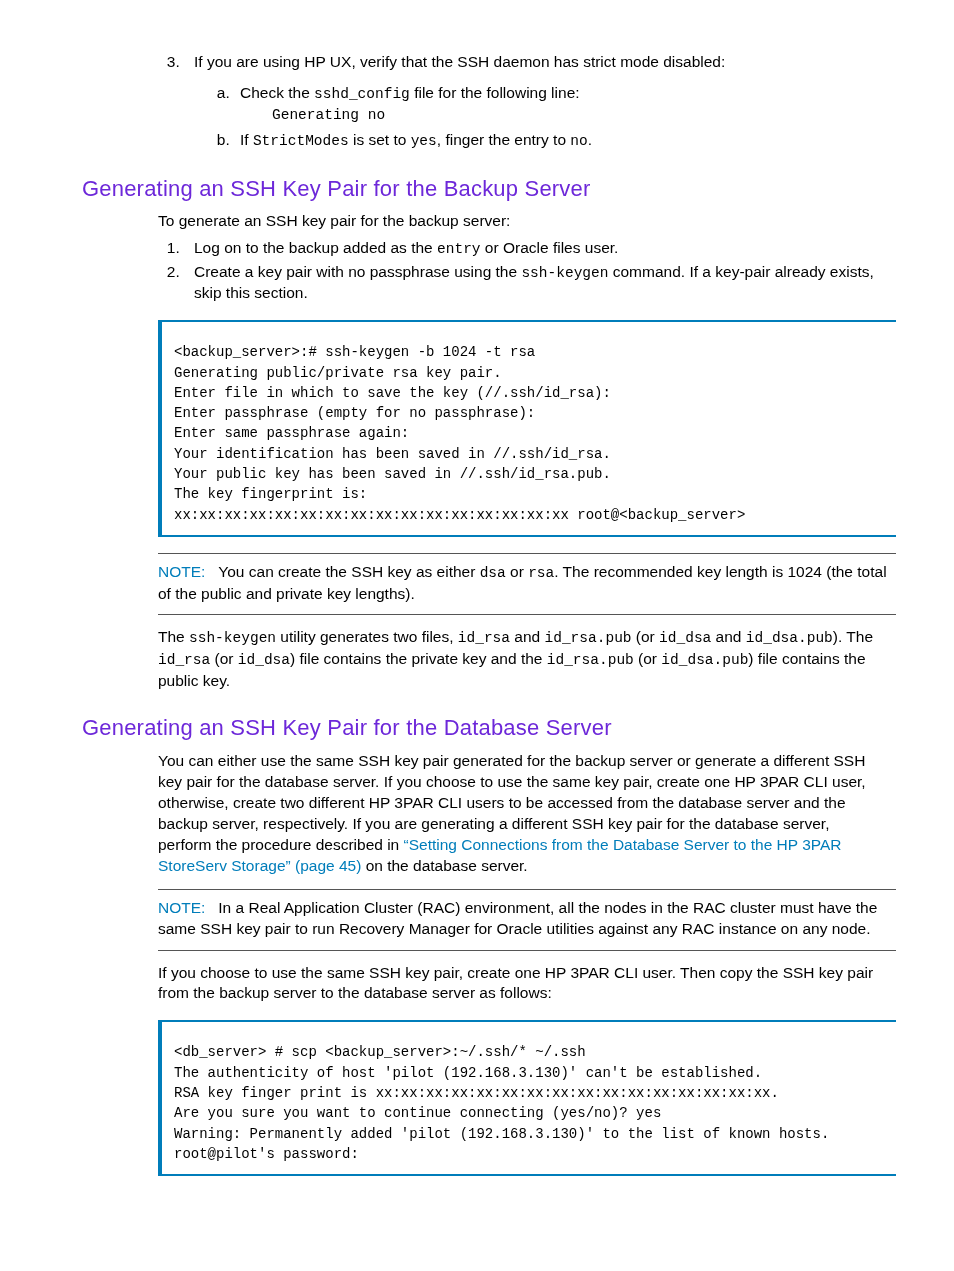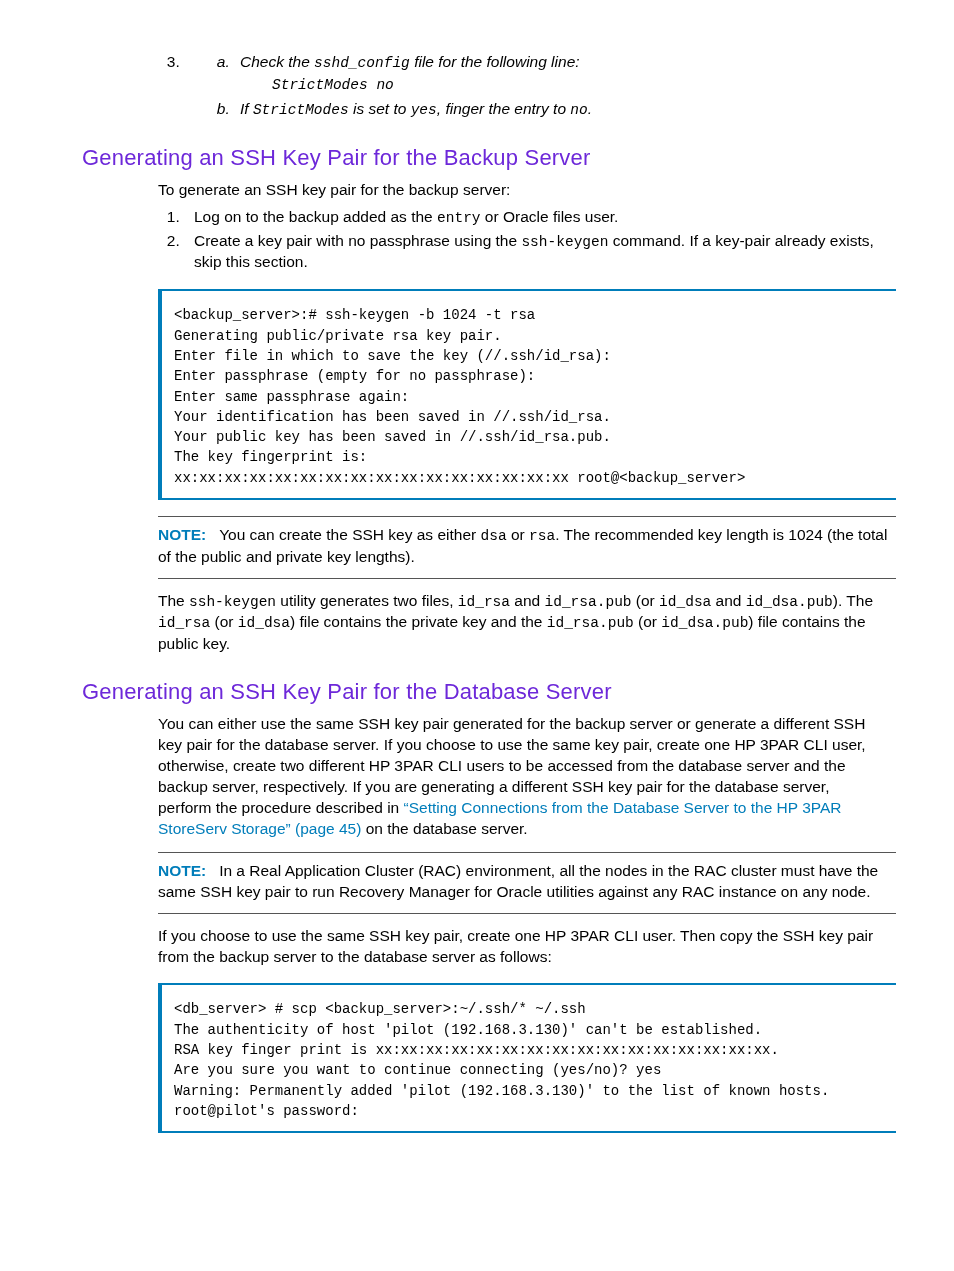--- a/index.html
+++ b/index.html
@@ -28,71 +28,71 @@
     margin: 4px 0 4px 0;
     padding-left: 102px;
   }
   ol.outer > li {
     padding-left: 10px;
     margin-bottom: 2px;
   }
   ol.alpha {
     list-style-type: lower-alpha;
     padding-left: 40px;
-    margin-top: 2px;
-    font-style: italic;
+    margin-top: 10px;
   }
   ol.alpha > li {
     padding-left: 6px;
     margin-bottom: 2px;
   }
   .sub-indent {
     margin-left: 32px;
     margin-top: 2px;
     margin-bottom: 4px;
   }
   .body-para {
     margin: 6px 16px 6px 76px;
   }
   .codeblock {
     margin: 16px 0 16px 76px;
     border-top: 2px solid #007dba;
     border-bottom: 2px solid #007dba;
     border-left: 4px solid #007dba;
-    padding: 14px 12px 10px 12px;
+    padding: 20px 12px 10px 12px;
     font-family: "Courier New", Courier, monospace;
     font-size: 14px;
     line-height: 1.45;
     white-space: pre;
     overflow: hidden;
   }
   .note-block {
     margin: 12px 0 12px 76px;
     border-top: 1px solid #555;
     border-bottom: 1px solid #555;
     padding: 8px 0 10px 0;
   }
   .note-label {
     color: #007dba;
-    font-weight: bold;
+    font-weight: normal;
   }
   a.doclink {
     color: #007dba;
     text-decoration: none;
   }
 </style>
 </head>
 <body>
 
 <ol class="outer" start="3">
   <li>
+    <span>If you are using HP UX, verify that the SSH daemon has strict mode disabled:</span>
     <ol class="alpha">
       <li>
         <span>Check the </span><span class="mono">sshd_config</span><span> file for the following line:</span>
-        <div class="sub-indent mono">StrictModes no</div>
+        <div class="sub-indent mono">Generating no</div>
       </li>
       <li>
         <span>If </span><span class="mono">StrictModes</span><span> is set to </span><span class="mono">yes</span><span>, finger the entry to </span><span class="mono">no</span><span>.</span>
       </li>
     </ol>
   </li>
 </ol>
 
 <h2>Generating an SSH Key Pair for the Backup Server</h2>
 <div class="body-para">To generate an SSH key pair for the backup server:</div>

